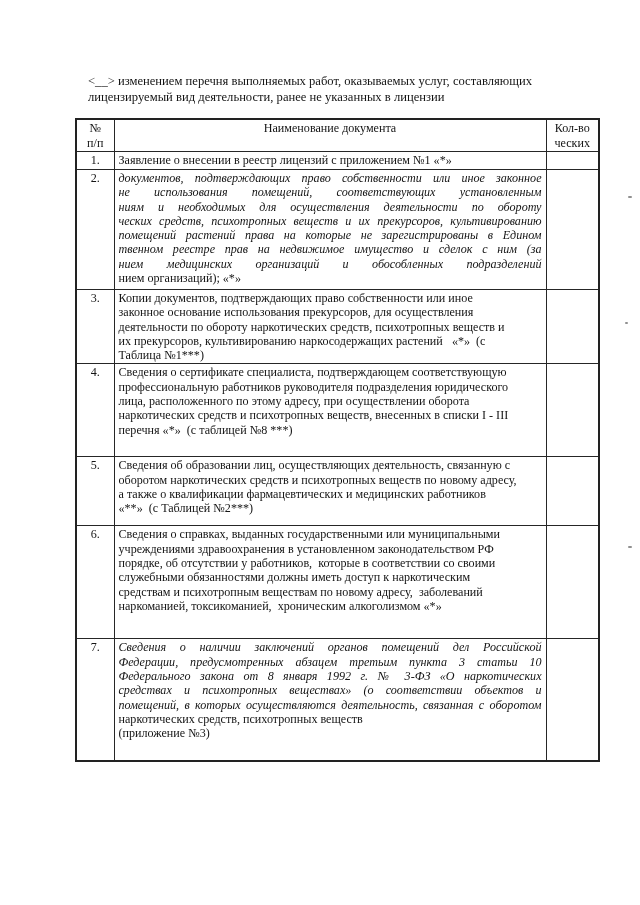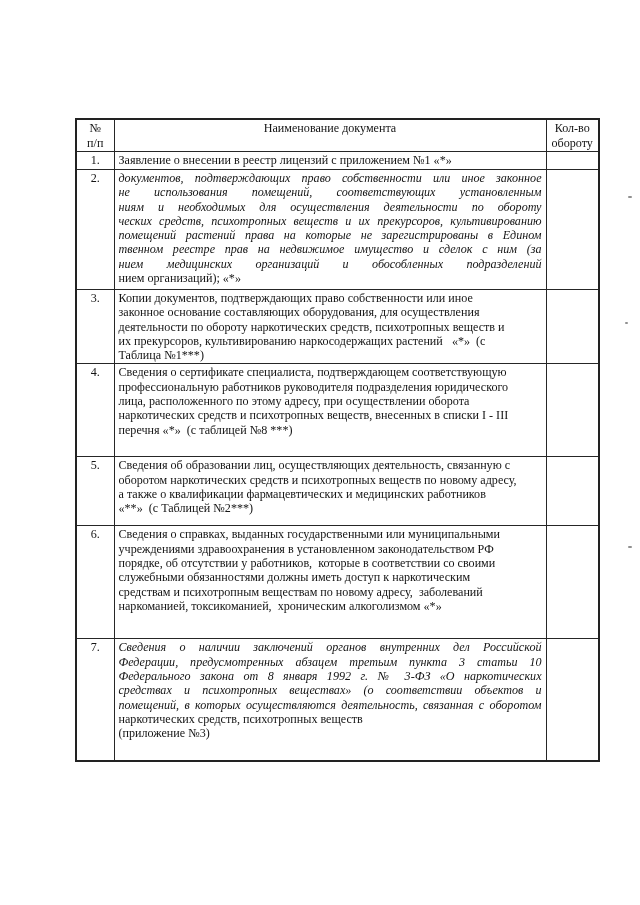--- a/index.html
+++ b/index.html
@@ -79,37 +79,41 @@
   }
   .speck.s1 { left: 628px; top: 196px; width: 4px; height: 2px; }
   .speck.s2 { left: 625px; top: 322px; width: 3px; height: 2px; }
   .speck.s3 { left: 628px; top: 546px; width: 4px; height: 2px; }
 </style>
 </head>
 <body>
 
 <div class="page">
 
+  <p class="intro">
+    <span>&lt;__&gt; изменением перечня выполняемых работ, оказываемых услуг, составляющих</span><br>
+    <span>лицензируемый вид деятельности, ранее не указанных в лицензии</span>
+  </p>
 
   <table class="doc-table">
     <colgroup>
       <col class="c1">
         <col class="c2">
         <col class="c3">
     </colgroup>
     <thead>
       <tr>
         <th>
           <div>№</div>
           <div>п/п</div>
         </th>
         <th>Наименование документа</th>
         <th>
           <div>Кол-во</div>
-          <div>обороту</div>
+          <div>ческих</div>
         </th>
       </tr>
     </thead>
     <tbody id="rows-body">
         <tr style="height: 18px;">
           <td class="c-num">1.</td>
           <td class="c-name">
             <div class="line">Заявление о внесении в реестр лицензий с приложением №1 «*»</div>
           </td>
           <td class="c-count"></td>
@@ -125,21 +129,21 @@
             <div class="line jl">твенном реестре прав на недвижимое имущество и сделок с ним (за</div>
             <div class="line jl">нием медицинских организаций и обособленных подразделений</div>
             <div class="line">нием организаций); «*»</div>
           </td>
           <td class="c-count"></td>
         </tr>
         <tr style="height: 70px;">
           <td class="c-num">3.</td>
           <td class="c-name">
             <div class="line">Копии документов, подтверждающих право собственности или иное</div>
-            <div class="line">законное основание составляющих оборудования, для осуществления</div>
+            <div class="line">законное основание использования прекурсоров, для осуществления</div>
             <div class="line">деятельности по обороту наркотических средств, психотропных веществ и</div>
             <div class="line">их прекурсоров, культивированию наркосодержащих растений   «*»  (с</div>
             <div class="line">Таблица №1***)</div>
           </td>
           <td class="c-count"></td>
         </tr>
         <tr style="height: 93px;">
           <td class="c-num">4.</td>
           <td class="c-name">
             <div class="line">Сведения о сертификате специалиста, подтверждающем соответствующую</div>
@@ -168,21 +172,21 @@
             <div class="line">порядке, об отсутствии у работников,  которые в соответствии со своими</div>
             <div class="line">служебными обязанностями должны иметь доступ к наркотическим</div>
             <div class="line">средствам и психотропным веществам по новому адресу,  заболеваний</div>
             <div class="line">наркоманией, токсикоманией,  хроническим алкоголизмом «*»</div>
           </td>
           <td class="c-count"></td>
         </tr>
         <tr style="height: 122px;">
           <td class="c-num">7.</td>
           <td class="c-name">
-            <div class="line jl">Сведения о наличии заключений органов внутренних дел Российской</div>
+            <div class="line jl">Сведения о наличии заключений органов помещений дел Российской</div>
             <div class="line jl">Федерации, предусмотренных абзацем третьим пункта 3 статьи 10</div>
             <div class="line jl">Федерального закона от 8 января 1992 г. № 3-ФЗ «О наркотических</div>
             <div class="line jl">средствах и психотропных веществах» (о соответствии объектов и</div>
             <div class="line jl">помещений, в которых осуществляются деятельность, связанная с оборотом</div>
             <div class="line">наркотических средств, психотропных веществ</div>
             <div class="line">(приложение №3)</div>
           </td>
           <td class="c-count"></td>
         </tr>
       </tbody>

